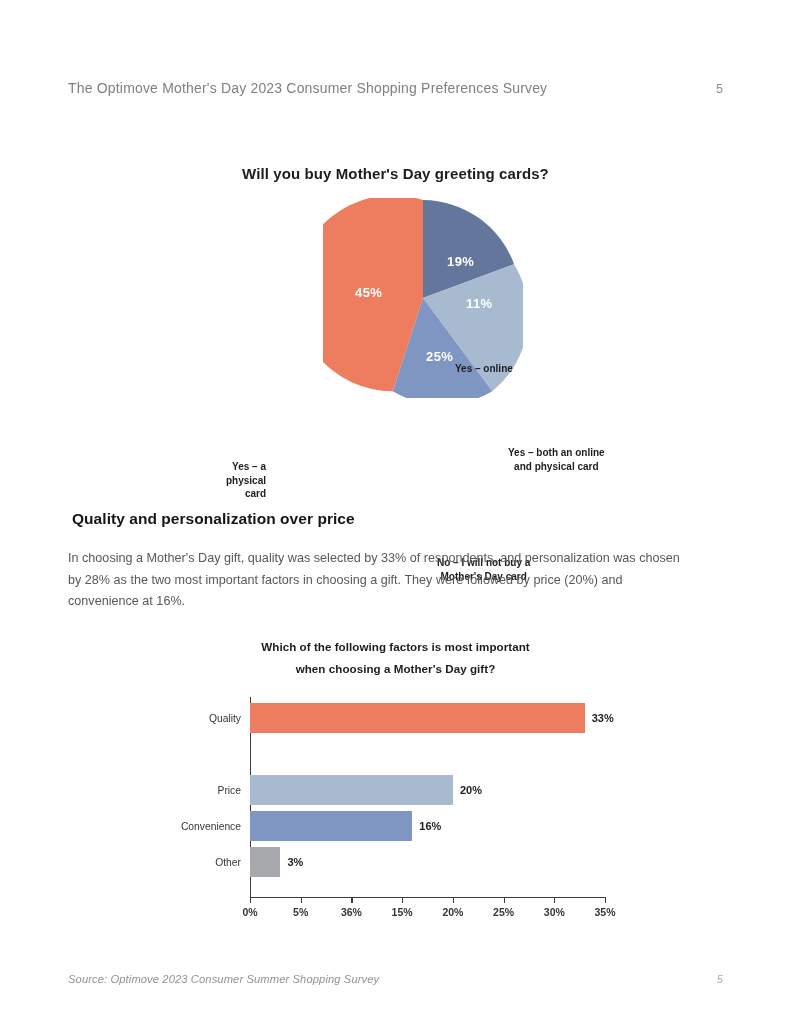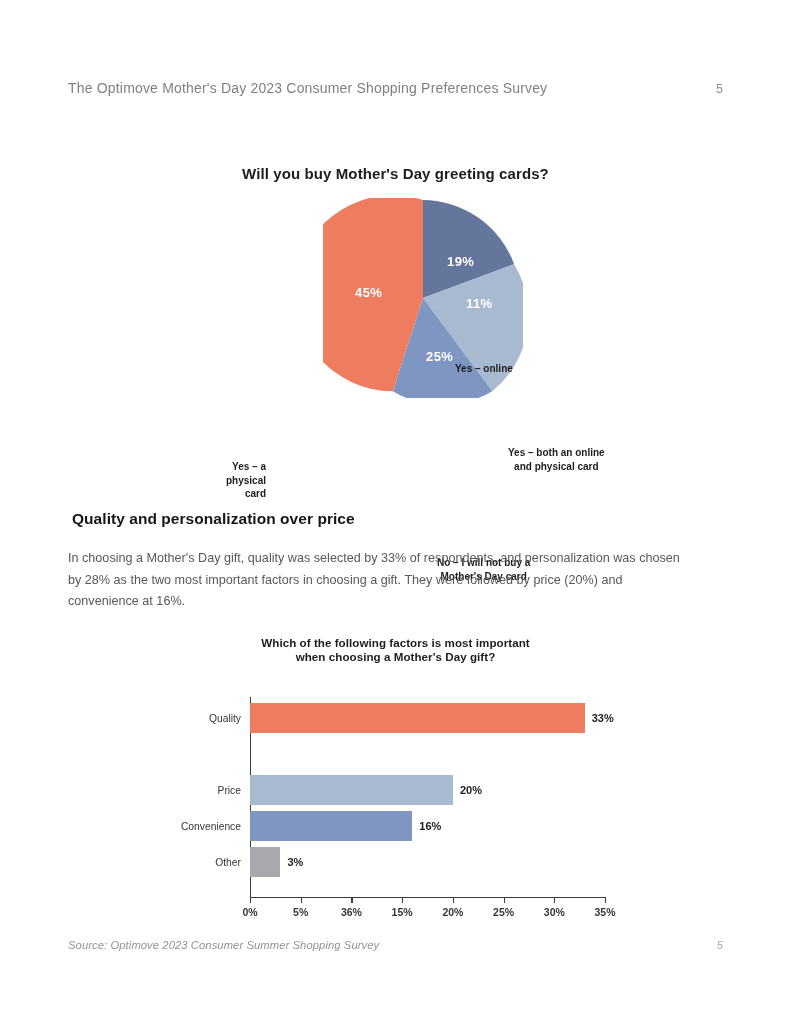--- a/index.html
+++ b/index.html
@@ -125,21 +125,21 @@
   }
   .bar-title {
     position: absolute;
     left: 0;
     top: 0;
     width: 791px;
     text-align: center;
     font-size: 11.6px;
     font-weight: bold;
     color: #1d1d1f;
-    line-height: 14px;
+    line-height: 22px;
     letter-spacing: .05px;
     white-space: pre-line;
   }
 
   .plot {
     position: absolute;
     left: 250px;
     top: 61px;
     width: 355px;   
     height: 200px;
@@ -208,21 +208,21 @@
     font-size: 11px;
     font-weight: bold;
     color: #1d1d1f;
     white-space: nowrap;
   }
 
   
   .doc-footer {
     position: absolute;
     left: 68px;
-    top: 939px;
+    top: 973px;
     width: 655px;
     display: flex;
     align-items: flex-start;
     justify-content: space-between;
     gap: 28px;
   }
   .doc-footer-source {
     font-size: 11.2px;
     font-style: italic;
     color: #909295;

